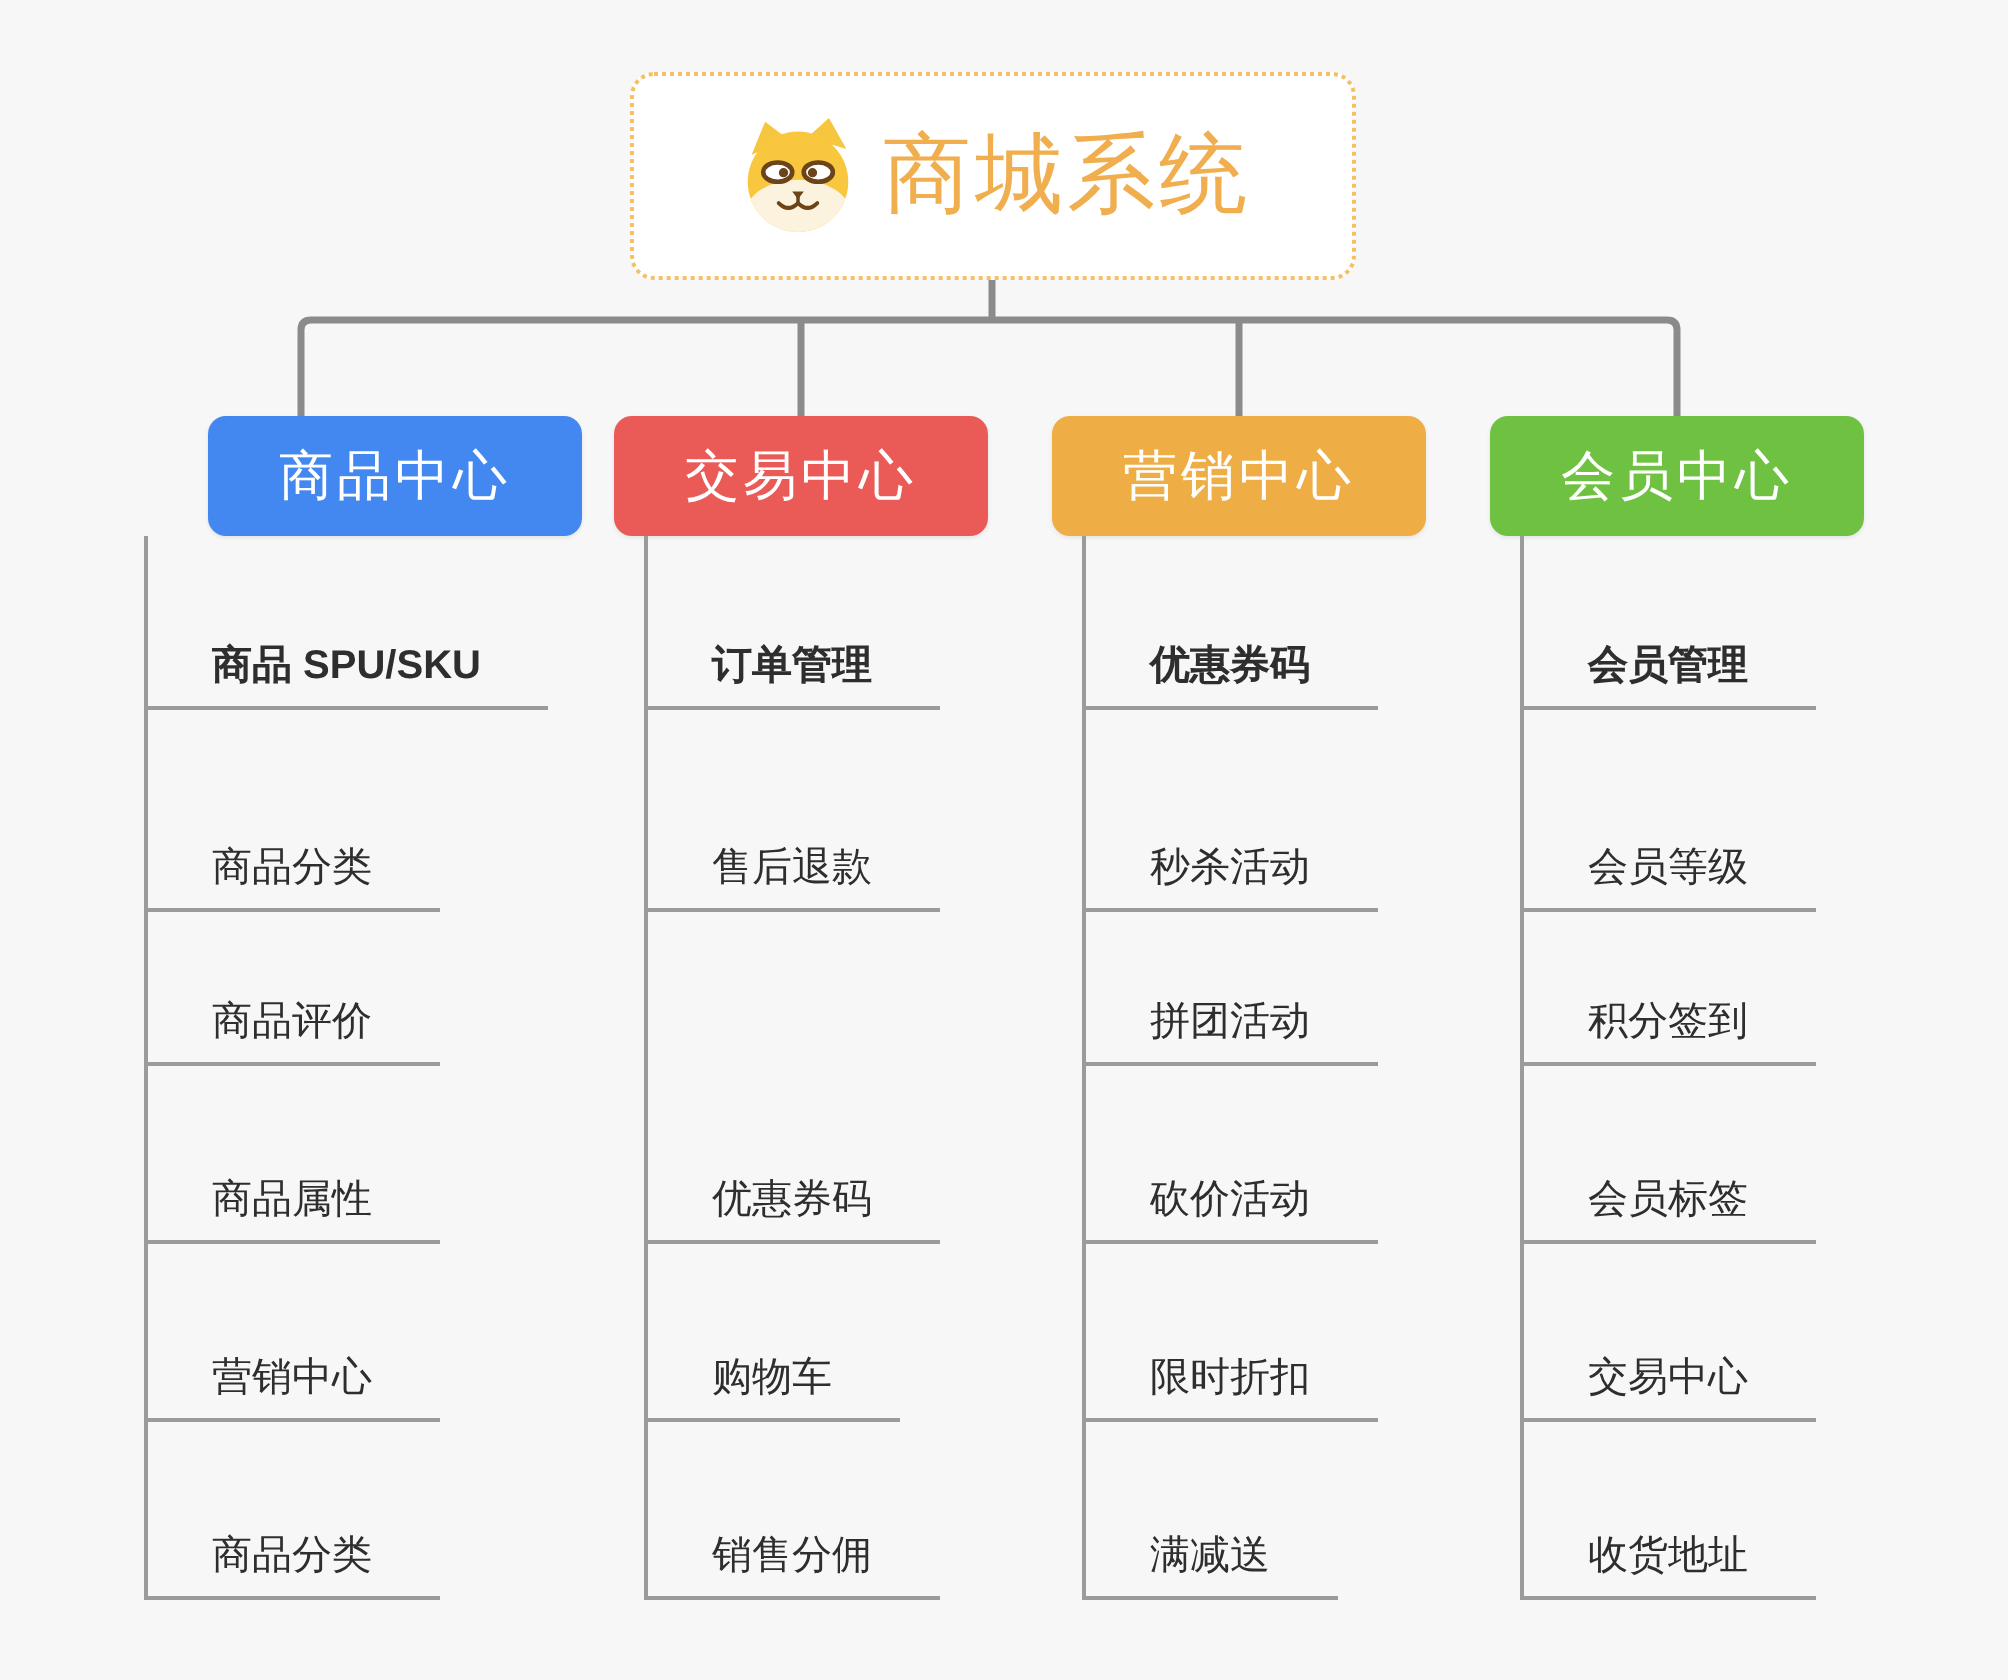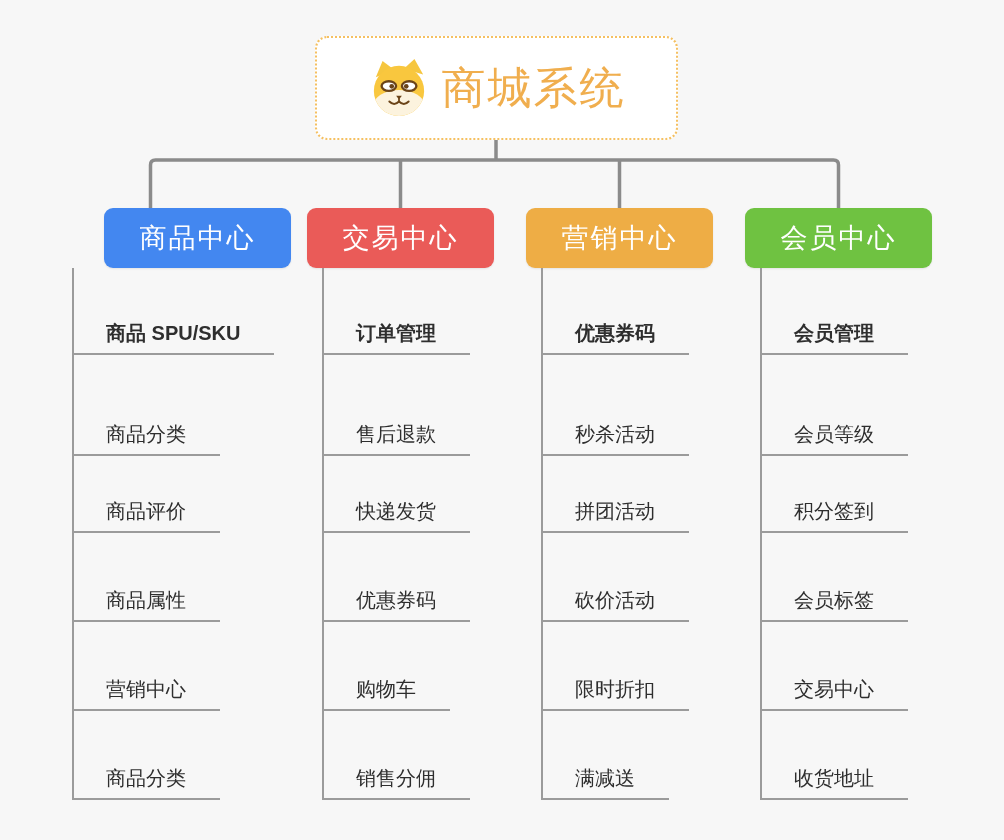--- a/index.html
+++ b/index.html
@@ -146,21 +146,20 @@
     <div class="child c3">商品属性</div>
     <div class="child c4">营销中心</div>
     <div class="child c5">商品分类</div>
   </div>
 
   <div class="branch b1">
     <div class="cat" style="background: rgb(234, 91, 88);">交易中心</div>
     <div class="vline"></div>
     <div class="child c0">订单管理</div>
     <div class="child c1">售后退款</div>
-    <div class="child c2">快递发货</div>
     <div class="child c3">优惠券码</div>
     <div class="child c4">购物车</div>
     <div class="child c5">销售分佣</div>
   </div>
 
   <div class="branch b2">
     <div class="cat" style="background: rgb(238, 173, 69);">营销中心</div>
     <div class="vline"></div>
     <div class="child c0">优惠券码</div>
     <div class="child c1">秒杀活动</div>

